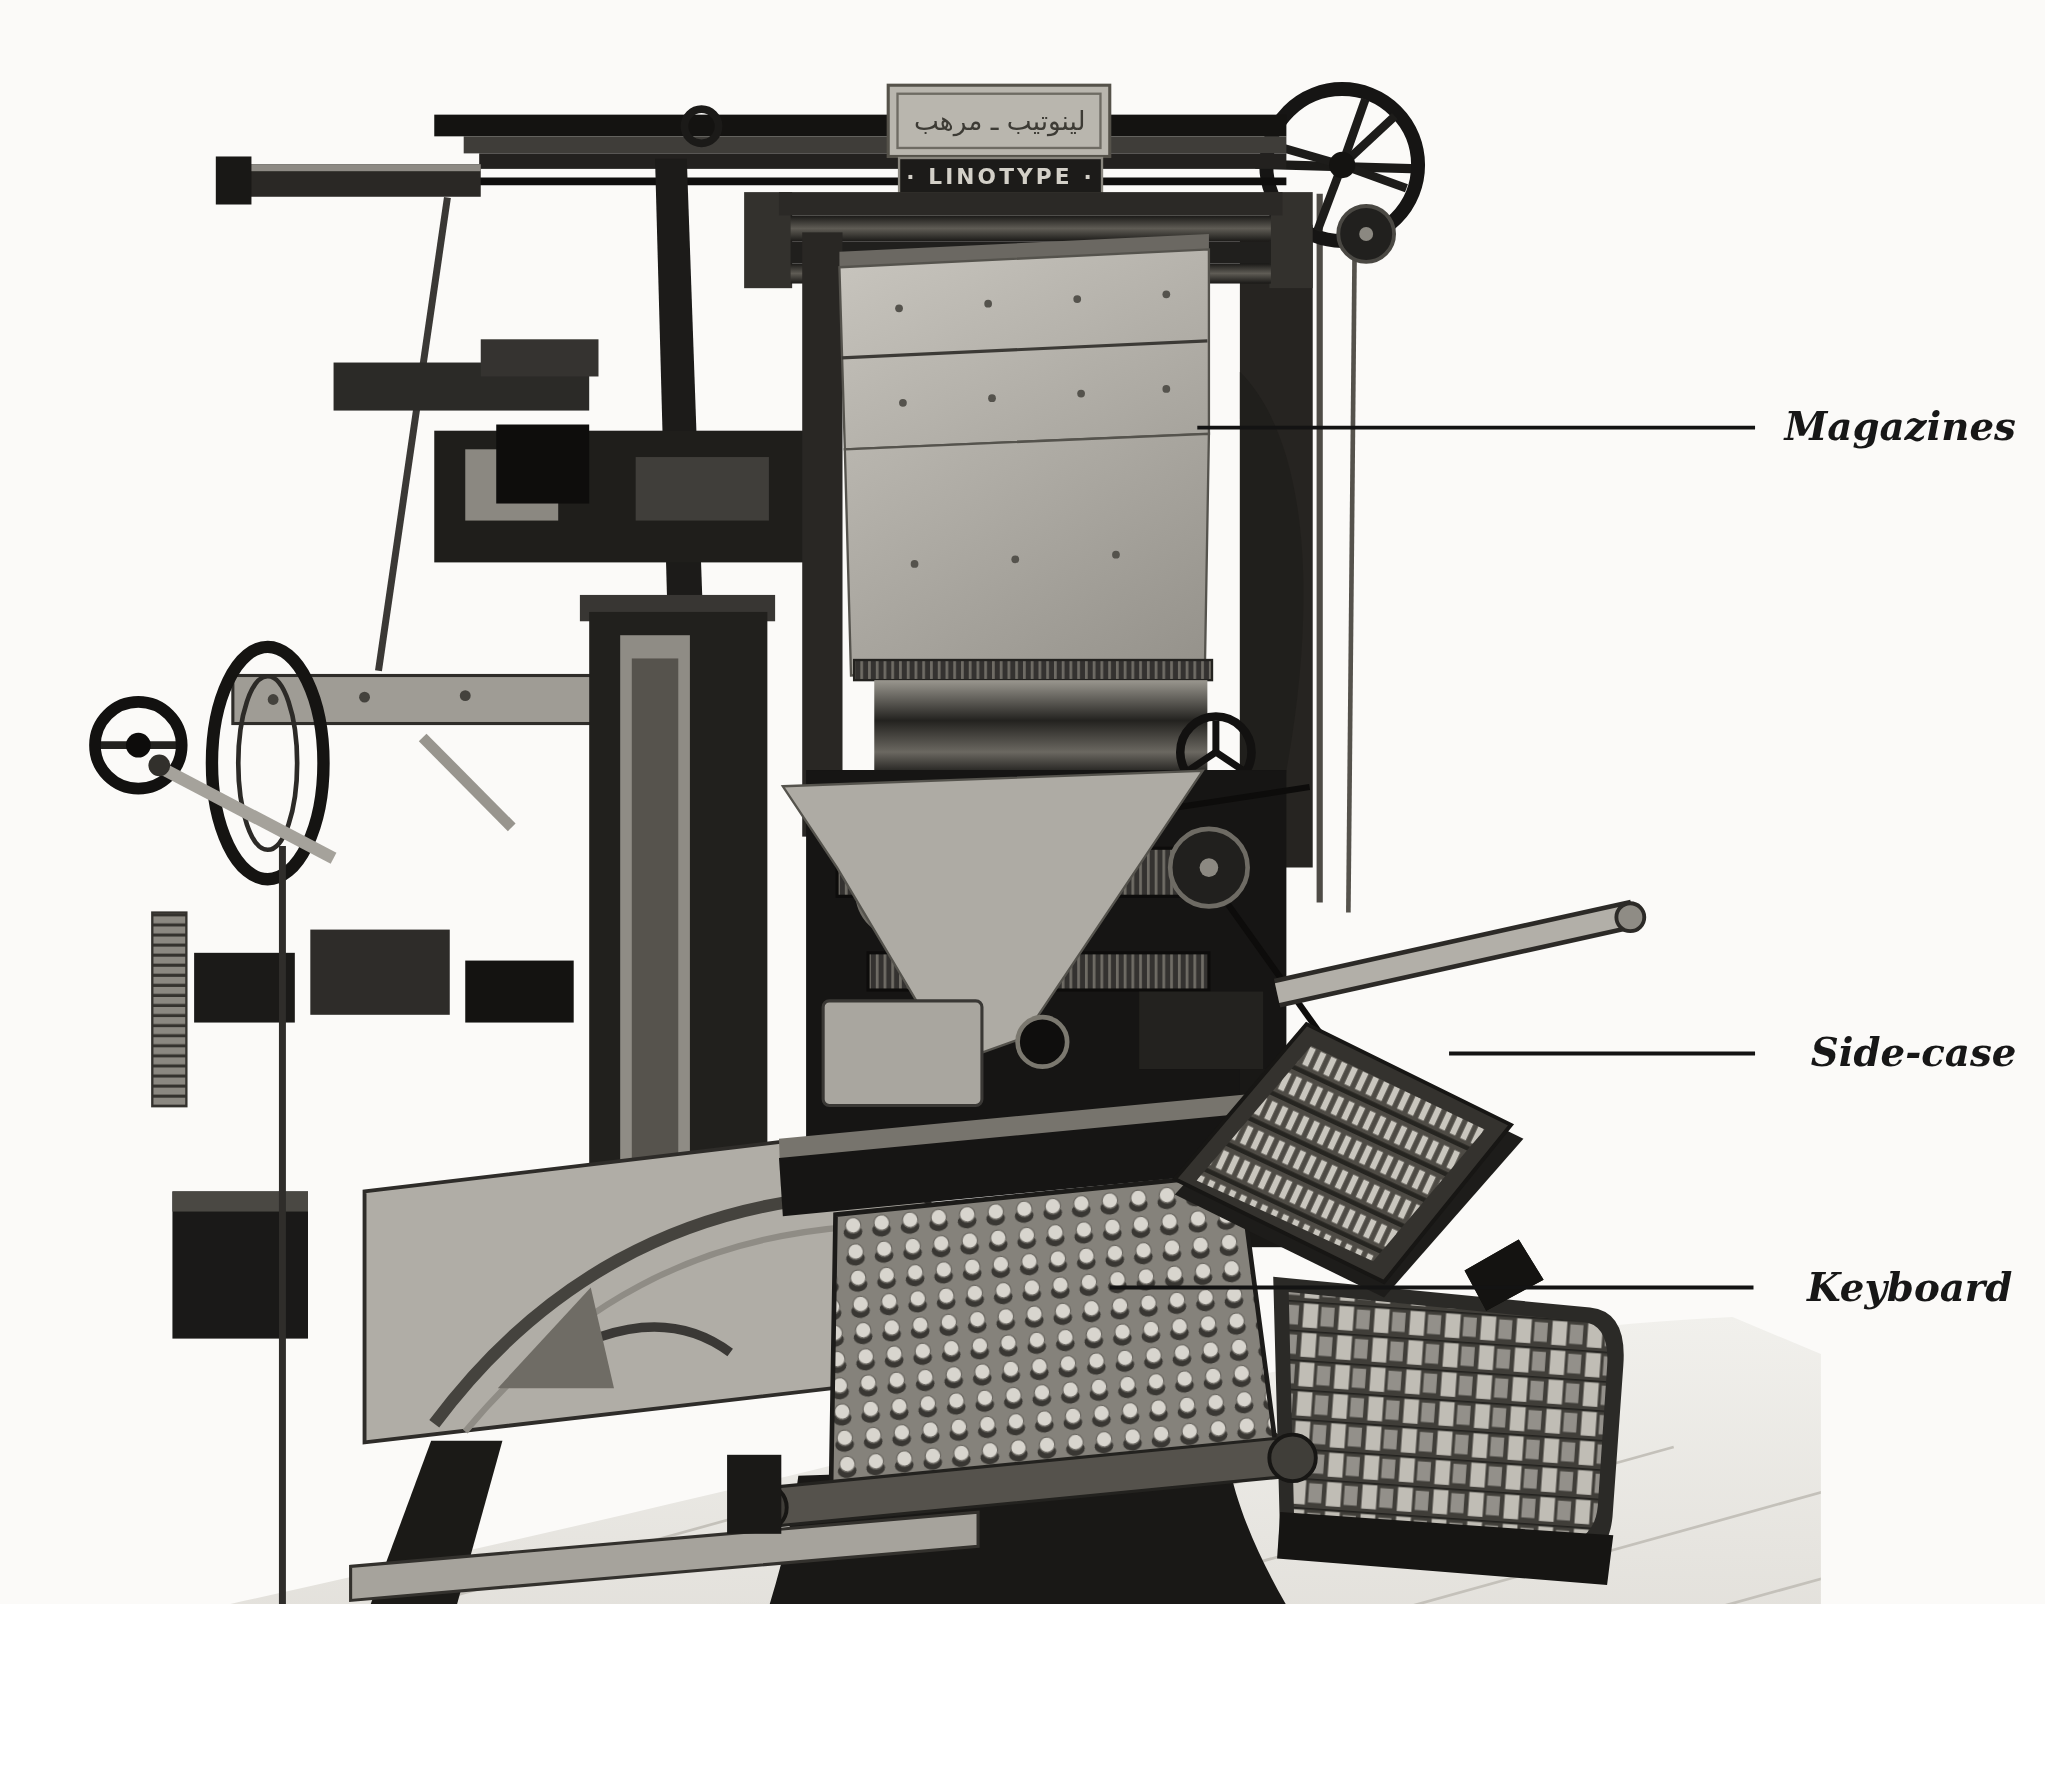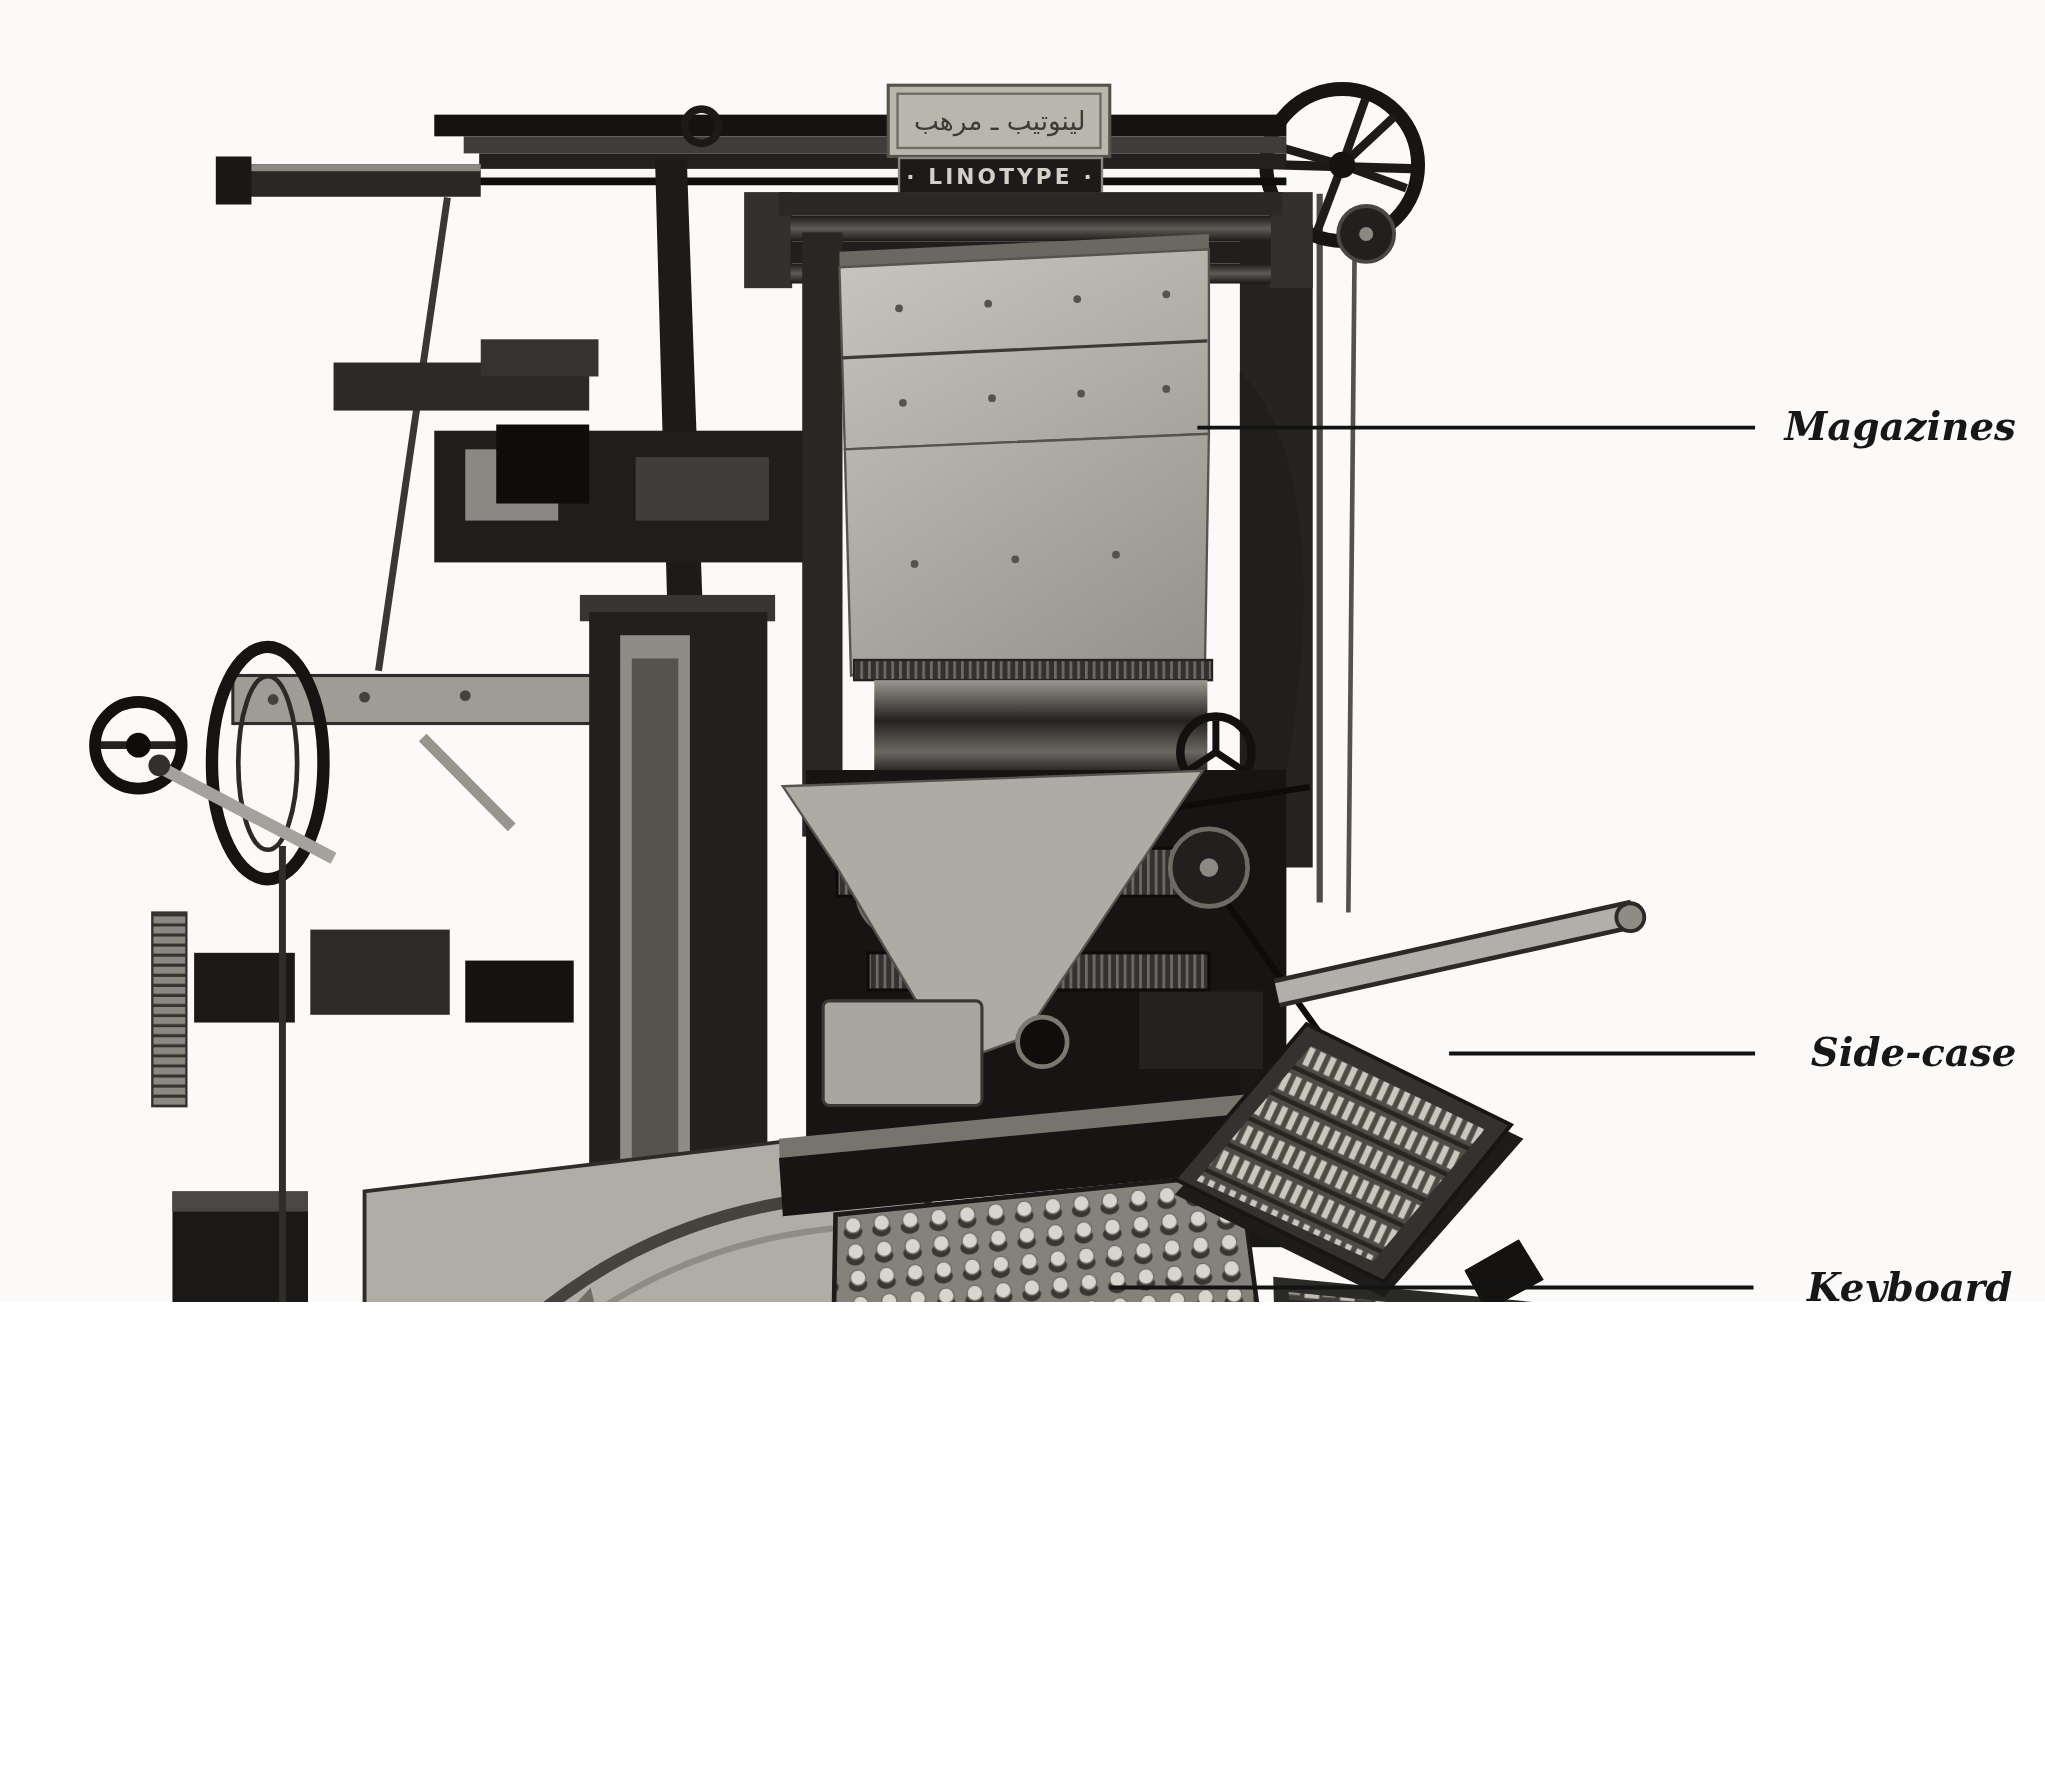--- a/index.html
+++ b/index.html
@@ -1,16 +1,16 @@
 <!DOCTYPE html>
 <html style="font-size:12.4px"><head>
 <meta charset="utf-8">
 <style>
   html,body{margin:0;padding:0;background:#ffffff;}
-  #stage{position:relative;width:2046px;height:1302px;background:#fbfaf8;overflow:hidden;}
+  #stage{position:relative;width:2046px;height:1604px;background:#fbfaf8;overflow:hidden;}
   svg{position:absolute;left:0;top:0;}
   .lbl{font:italic 600 50px "DejaVu Serif", serif;fill:#171717;}
   .plate-latin{font:700 28px "DejaVu Sans", sans-serif;letter-spacing:4px;fill:#d3d0c8;}
   .plate-ar{font:400 34px "DejaVu Sans", sans-serif;fill:#3d3b35;}
 </style>
 </head>
 <body>
 
 <div id="stage">
 <svg width="2046" height="1791" viewBox="0 0 2640 2312">

